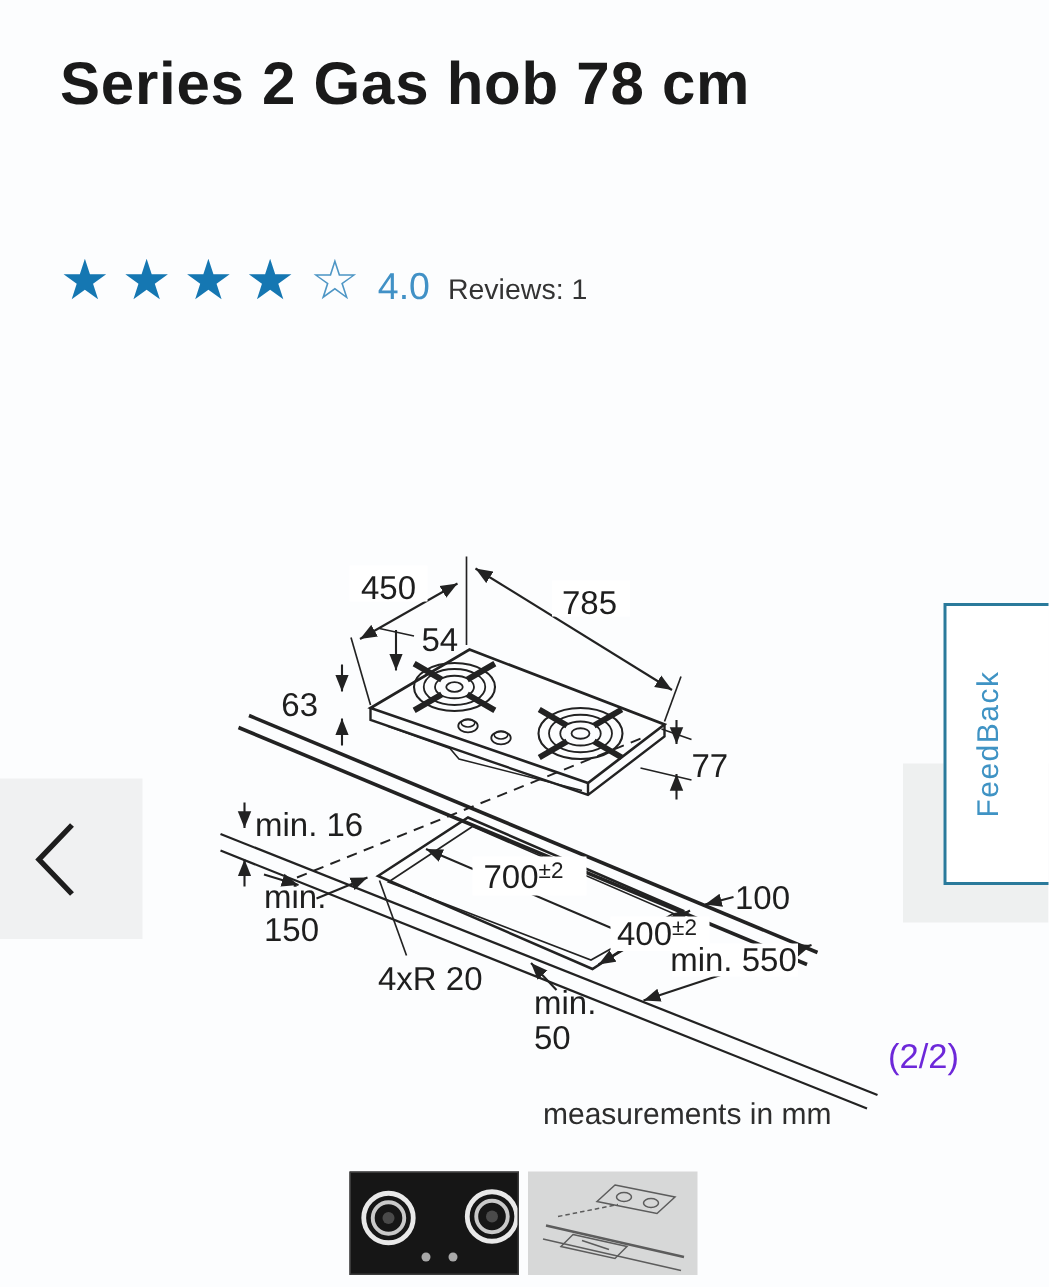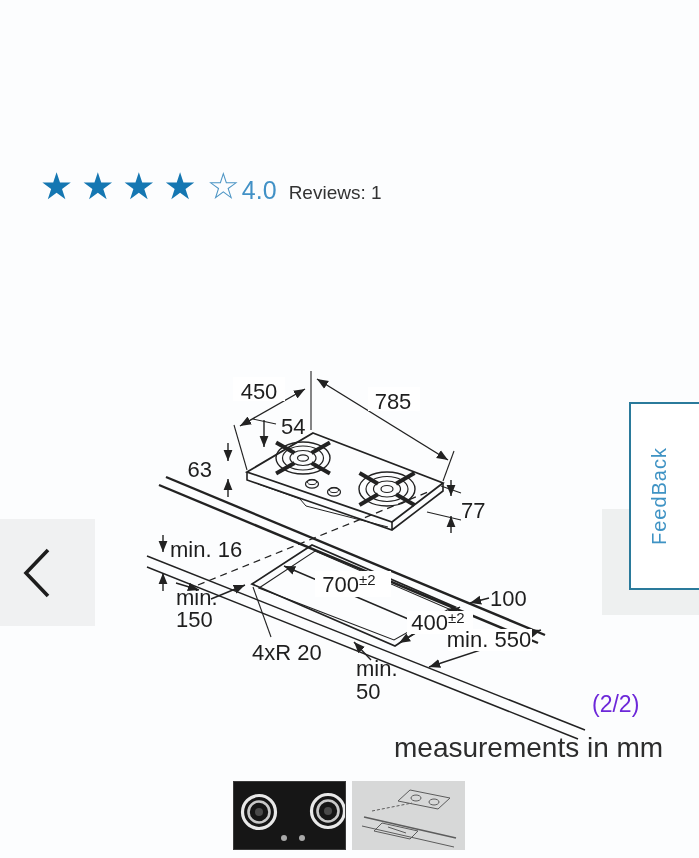--- a/index.html
+++ b/index.html
@@ -13,21 +13,21 @@
     position:absolute;left:40px;top:26px;width:600px;
     font-size:40px;line-height:61px;font-weight:bold;color:#1a1a1a;
     letter-spacing:.5px;
   }
   .rating-row{
     position:absolute;left:40px;top:166px;height:46px;
     display:flex;align-items:baseline;
   }
   .stars-filled{font-size:37px;color:#1577b2;letter-spacing:8px;line-height:42px;}
   .star-outline{font-size:37px;color:#4e96c5;line-height:42px;margin-left:2px;}
-  .rating-value{font-size:25px;color:#4191c6;margin-left:2px;}
+  .rating-value{font-size:25px;color:#4191c6;margin-left:12px;}
   .reviews-link{font-size:19px;color:#333;margin-left:12px;}
   
   .prev-box{
     position:absolute;left:0;top:519px;width:95px;height:107px;
     background:#f0f1f2;cursor:pointer;
     display:flex;align-items:center;
   }
   .prev-box svg{margin-left:14px;}
   .next-box{
     position:absolute;left:602px;top:509px;width:97px;height:106px;
@@ -36,40 +36,41 @@
   .feedback-btn{
     position:absolute;left:629px;top:402px;width:78px;height:188px;
     background:#ffffff;border:2px solid #2a7a9b;box-sizing:border-box;
     display:flex;align-items:center;justify-content:center;cursor:pointer;
   }
   .feedback-label{
     writing-mode:vertical-rl;transform:rotate(180deg);
     font-size:20px;color:#3f93c4;letter-spacing:1px;margin-right:18px;
   }
   .page-indicator{position:absolute;left:592px;top:691px;font-size:23px;color:#6d28d9;}
-  .units-note{position:absolute;left:362px;top:732px;font-size:28px;color:#2d2d2d;margin-left:32px;}
+  .units-note{position:absolute;left:362px;top:732px;font-size:20px;color:#2d2d2d;}
   
   .diagram-svg{position:absolute;left:130px;top:363px;}
   .diagram-svg text{font-family:"Liberation Sans","DejaVu Sans",sans-serif;fill:#1e1e1e;}
   .dim{font-size:22px;}
   .ln{stroke:#222;fill:none;}
   
   .thumb1{
     position:absolute;left:233px;top:781px;width:113px;height:69px;
     background:#161616;border:1px solid #3a3a3a;box-sizing:border-box;cursor:pointer;
   }
   .thumb2{
     position:absolute;left:352px;top:781px;width:113px;height:69px;
     background:#d7d8d8;cursor:pointer;
   }
 </style>
 </head>
 <body>
 
 <div class="title">
+  <div>Series 2 Gas hob 78 cm</div>
 </div>
 
 <div class="rating-row">
   <span class="stars-filled">★★★★</span>
   <span class="star-outline">☆</span>
   <span class="rating-value">4.0</span>
   <span class="reviews-link">Reviews: 1</span>
 </div>
 
 <svg class="diagram-svg" width="540" height="402" viewBox="130 363 540 402">

